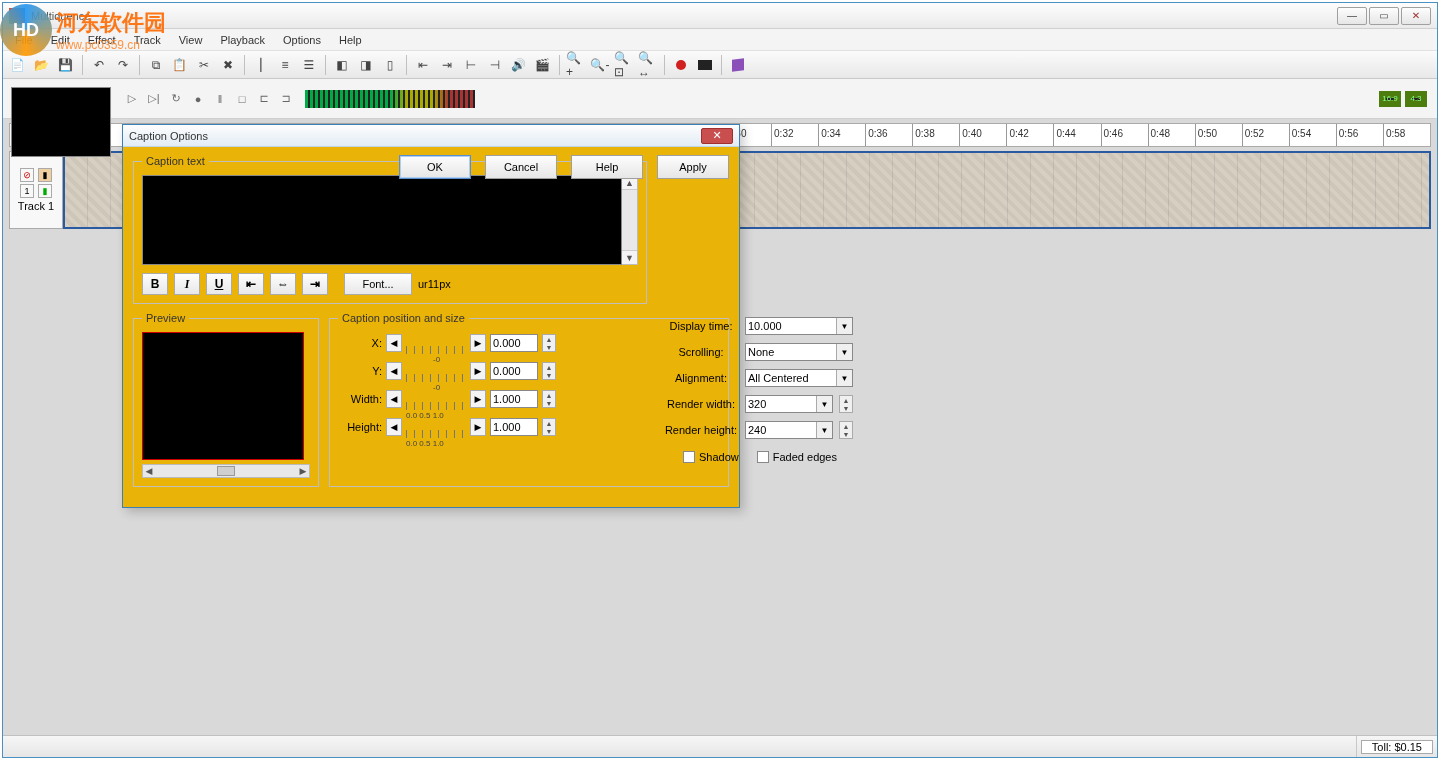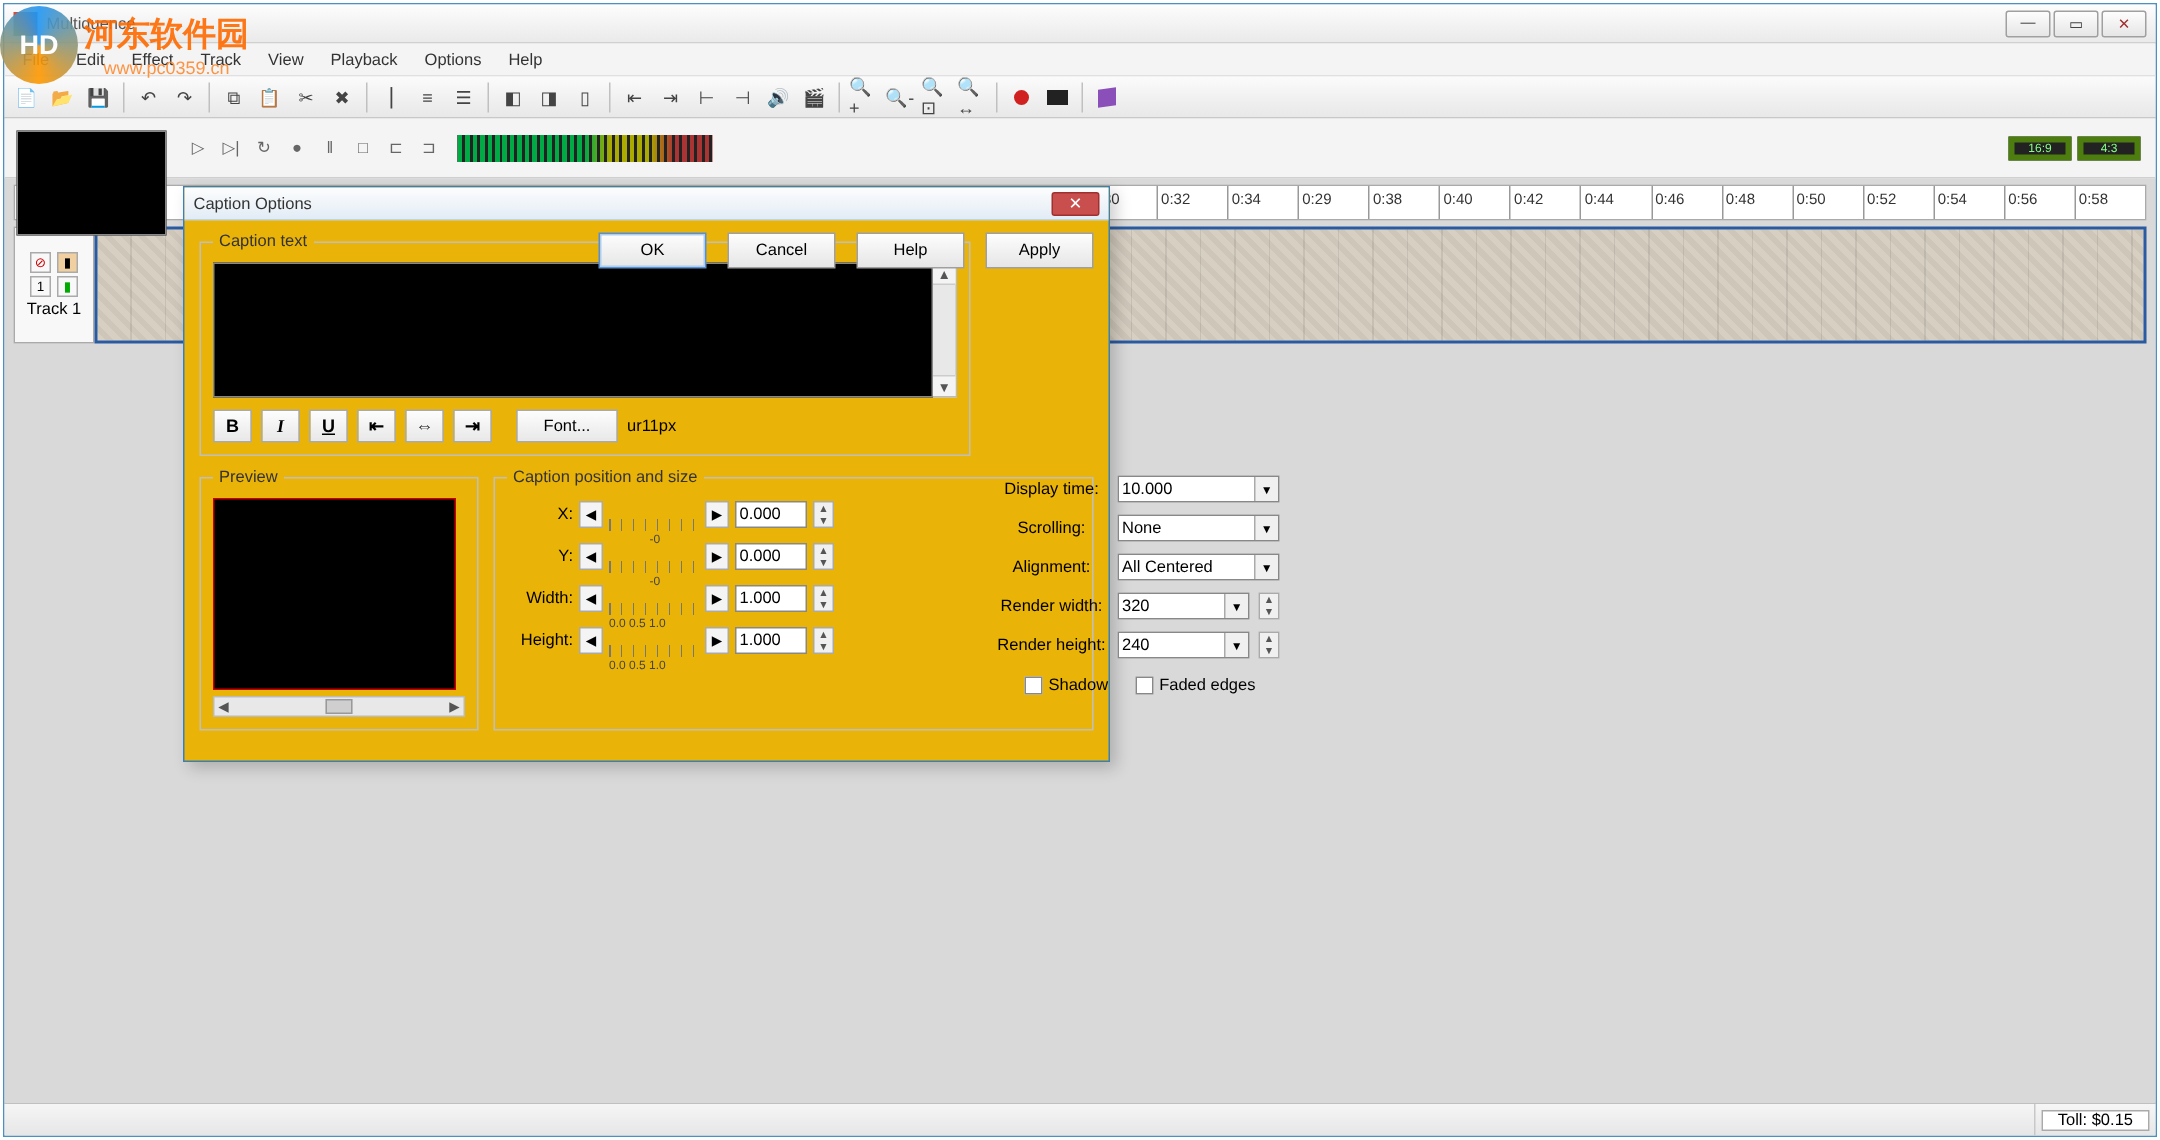--- a/index.html
+++ b/index.html
@@ -24,41 +24,41 @@
 .tb-btn .cam { width: 14px; height: 10px; background: #222; position: relative; }
 .tb-btn .book { width: 12px; height: 12px; background: #8b4fba; transform: skewY(-8deg); }
 
 .secondary { height: 40px; display: flex; align-items: center; padding-left: 120px; gap: 10px; background: #f4f4f4; border-bottom: 1px solid #d0d0d0; position: relative; }
 .preview-thumb { position: absolute; left: 8px; top: 84px; width: 100px; height: 70px; background: #000; border: 1px solid #888; z-index: 5; }
 .playback-icons { display: flex; gap: 4px; align-items: center; }
 .pb-btn { width: 18px; height: 18px; display: flex; align-items: center; justify-content: center; color: #666; font-size: 11px; }
 .vu-meter { width: 170px; height: 18px; background: linear-gradient(90deg, #0a4 0%, #0a4 50%, #aa0 60%, #aa0 75%, #a33 85%, #a33 100%); position: relative; }
 .vu-meter::after { content:""; position:absolute; inset:0; background: repeating-linear-gradient(90deg, transparent 0 3px, #222 3px 5px); }
 .right-aspect { margin-left: auto; margin-right: 10px; display: flex; gap: 4px; }
-.aspect-btn { width: 42px; height: 16px; background: #222; color: #8f8; font-size: 8px; display: flex; align-items: center; justify-content: center; border: 4px solid #4d7c0f; }
+.aspect-btn { width: 22px; height: 16px; background: #222; color: #8f8; font-size: 8px; display: flex; align-items: center; justify-content: center; border: 7px solid #4d7c0f; }
 
 .workspace { flex: 1; display: flex; flex-direction: column; background: #d9d9d9; position: relative; }
 .ruler-row { height: 24px; background: #fff; border: 1px solid #aaa; display: flex; margin: 4px 6px 0 6px; }
 .time-label { width: 54px; border-right: 1px solid #aaa; display: flex; align-items: center; justify-content: center; background: #f8f8f8; }
 .ruler { flex: 1; display: flex; position: relative; overflow: hidden; }
 .tick { flex: 1; border-left: 1px solid #999; position: relative; font-size: 10px; color: #333; padding-left: 2px; padding-top: 4px; }
 
 .track-area { margin: 4px 6px; display: flex; height: 78px; }
 .track-head { width: 54px; background: #f8f8f8; border: 1px solid #aaa; display: flex; flex-direction: column; align-items: center; justify-content: center; gap: 2px; font-size: 10px; }
 .track-head .th-row { display:flex; gap:4px; }
 .th-icon { width:14px; height:14px; border:1px solid #aaa; font-size:9px; display:flex; align-items:center; justify-content:center; }
 .track-body { flex: 1; border: 2px solid #2a5aa0; background: repeating-linear-gradient(45deg, #d7cfc2 0 4px, #cec6b9 4px 8px); position: relative; }
 .track-body::before { content:""; position:absolute; inset:0; background: repeating-linear-gradient(90deg, transparent 0 22px, rgba(0,0,0,0.08) 22px 23px); }
 
 .statusbar { height: 22px; background: linear-gradient(#f6f6f6,#e6e6e6); border-top: 1px solid #c0c0c0; display: flex; align-items: center; }
 .status-cell { flex:1; border-right: 1px solid #c8c8c8; height: 100%; }
 .status-toll { padding: 0 10px; border: 1px solid #aaa; margin: 1px 4px; background: #fff; display: flex; align-items: center; }
 
 
-.watermark { position: absolute; left: 0; top: 4px; z-index: 60; display:flex; align-items:center; opacity:0.9; pointer-events:none;text-align:center; }
+.watermark { position: absolute; left: 0; top: 4px; z-index: 60; display:flex; align-items:center; opacity:0.9; pointer-events:none; }
 .wm-logo { width: 52px; height: 52px; border-radius: 50%; background: conic-gradient(#2196f3, #ff9800, #2196f3); display:flex; align-items:center; justify-content:center; color:#fff; font-weight:bold; font-size:18px; }
 .wm-text { display:flex; flex-direction:column; margin-left:4px; }
 .wm-text .cn { font-size: 22px; font-weight: bold; color: #ff6a00; }
 .wm-text .url { font-size: 12px; color: #ff8a30; }
 
 
 .dialog { position: absolute; left: 122px; top: 124px; width: 618px; background: #eab308; border: 1px solid #3a7fb5; box-shadow: 4px 4px 10px rgba(0,0,0,0.2); z-index: 50; }
 .dlg-title { height: 22px; background: linear-gradient(#fdfdfd,#e2ecf5); display: flex; align-items: center; padding: 0 6px; border-bottom: 1px solid #c0d4e4; }
 .dlg-title span { flex: 1; color: #333; }
 .dlg-close { width: 32px; height: 16px; background: #c94f4f; border: 1px solid #a03030; color: #fff; display: flex; align-items: center; justify-content: center; font-size: 11px; border-radius: 2px; }
@@ -201,21 +201,21 @@
 
   <div class="workspace">
     <div class="ruler-row">
       <div class="time-label">Time</div>
       <div class="ruler">
         <div class="tick" style="flex:0 0 40px">0:00</div>
         <div class="tick" style="flex:0 0 620px"></div>
         <div class="tick">0:30</div>
         <div class="tick">0:32</div>
         <div class="tick">0:34</div>
-        <div class="tick">0:29</div>
+        <div class="tick">0:36</div>
         <div class="tick">0:38</div>
         <div class="tick">0:40</div>
         <div class="tick">0:42</div>
         <div class="tick">0:44</div>
         <div class="tick">0:46</div>
         <div class="tick">0:48</div>
         <div class="tick">0:50</div>
         <div class="tick">0:52</div>
         <div class="tick">0:54</div>
         <div class="tick">0:56</div>

